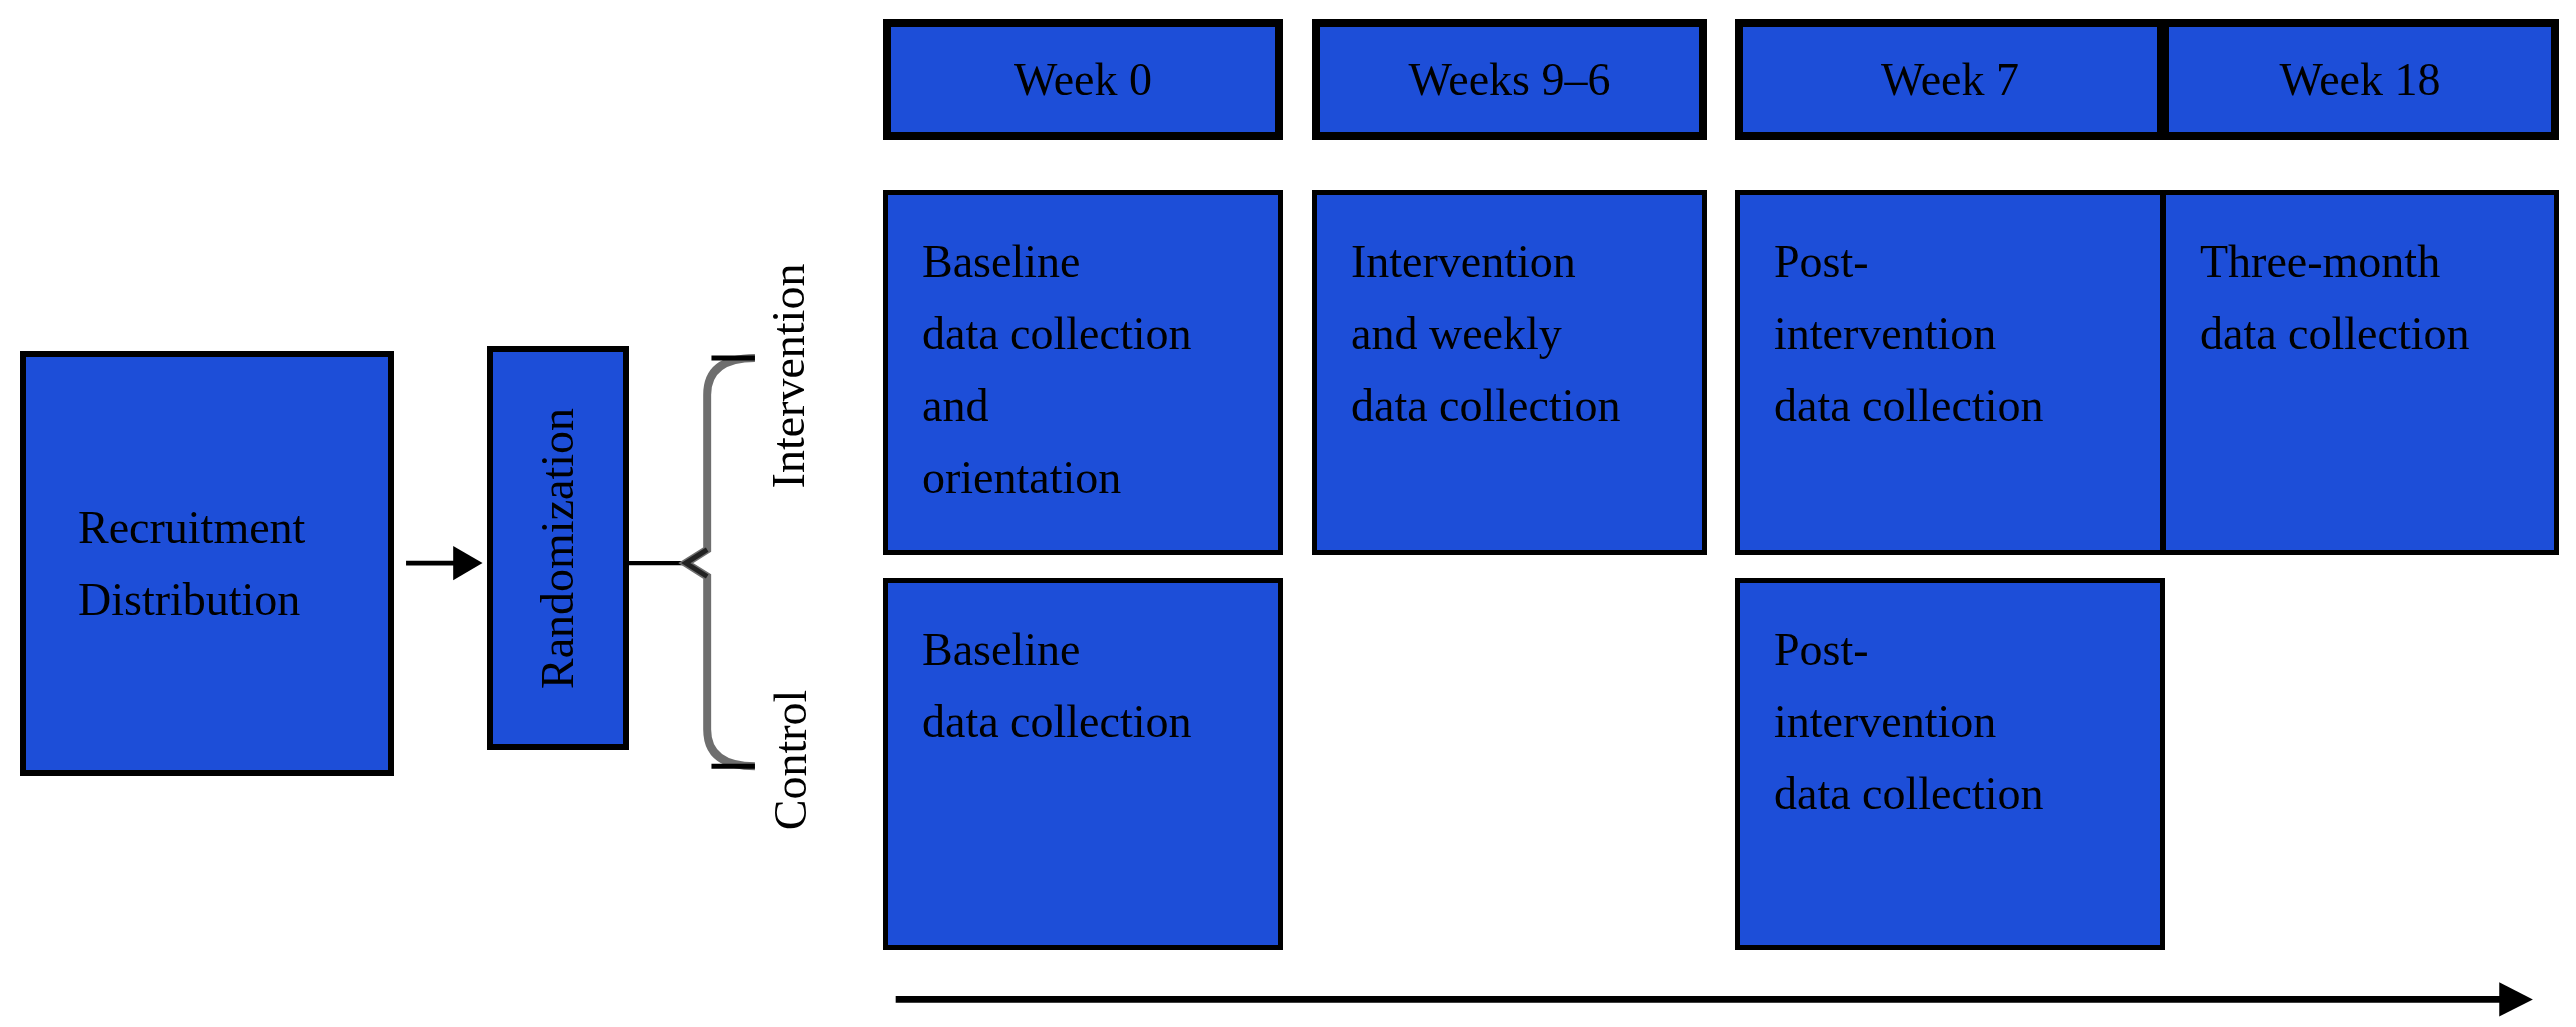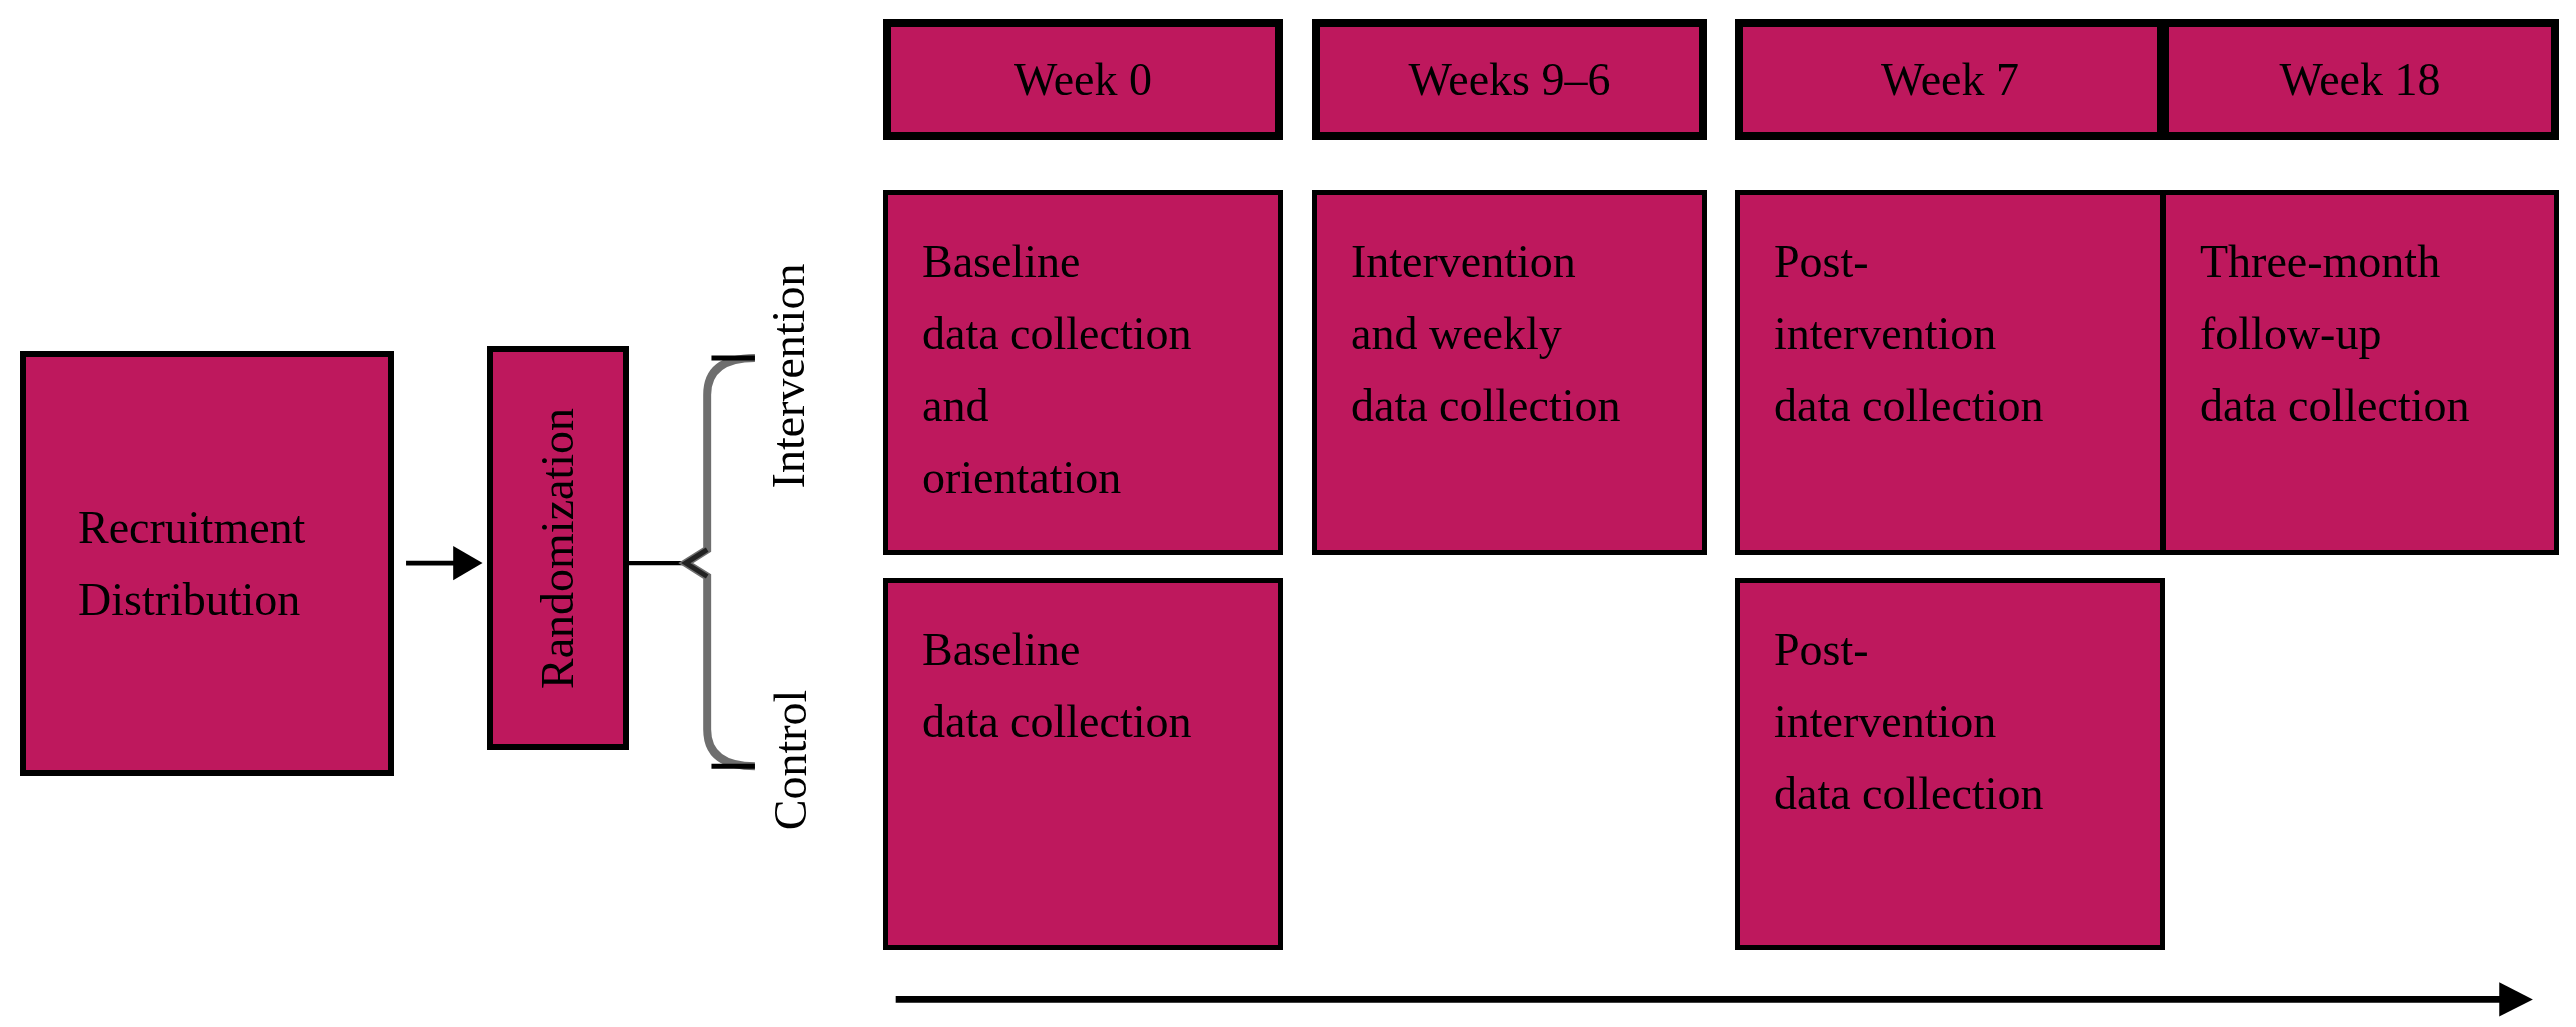--- a/index.html
+++ b/index.html
@@ -20,21 +20,21 @@
   }
   svg.overlay {
     position: absolute;
     left: 0; top: 0;
     width: 2576px;
     height: 1027px;
   }
   .box {
     position: absolute;
     box-sizing: border-box;
-    background: #be185d;
+    background: #1d4ed8;
   }
   
   .header-box {
     top: 19px;
     height: 121px;
     border: 8px solid #000000;
     display: flex;
     align-items: center;
     justify-content: center;
     font-size: 46px;
@@ -151,21 +151,20 @@
   <div class="box iv-box c3">
     <div class="cell-text">
       <div class="line">Post-</div>
       <div class="line">intervention</div>
       <div class="line">data collection</div>
     </div>
   </div>
   <div class="box iv-box c4">
     <div class="cell-text">
       <div class="line">Three-month</div>
-      <div class="line">follow-up</div>
       <div class="line">data collection</div>
     </div>
   </div>
 
   <div class="box ctl-box c1">
     <div class="cell-text">
       <div class="line">Baseline</div>
       <div class="line">data collection</div>
     </div>
   </div>

